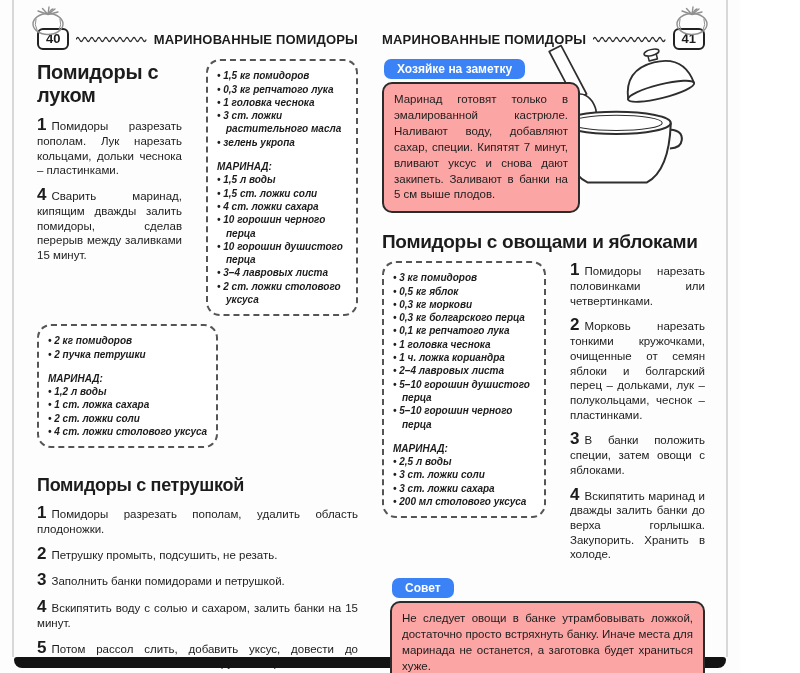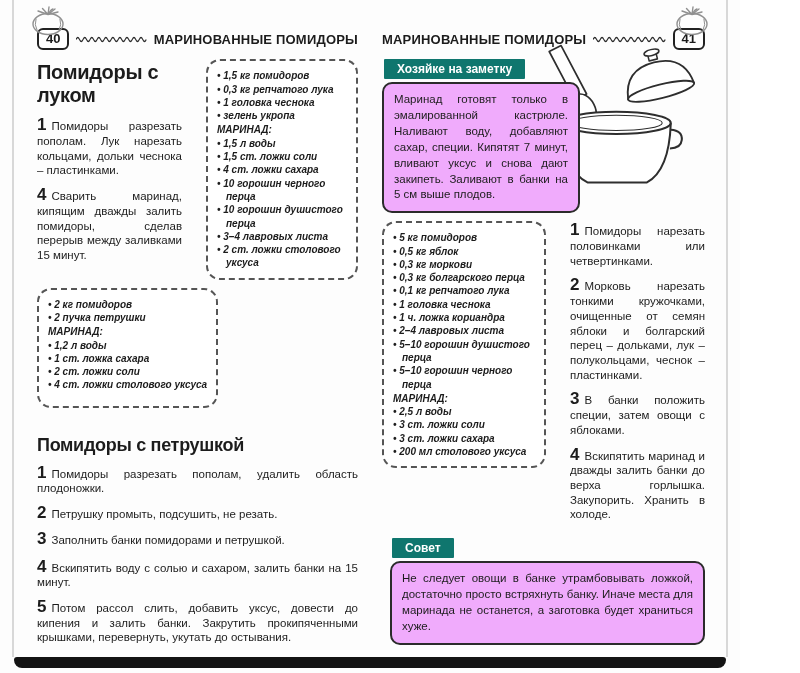--- a/index.html
+++ b/index.html
@@ -24,31 +24,31 @@
   .title  { font-weight:bold; font-size:20px; letter-spacing:-0.3px; margin:2px 0 9px; }
   .title.t2 { font-size:18px; margin:3px 0 8px; }
   .title.t3 { font-size:19px; margin:10px 0 8px; }
   .step { font-size:11.5px; line-height:1.28; text-align:justify; margin-bottom:8px; }
   .step .num { font-size:17px; font-weight:bold; line-height:1; margin-right:5px; }
   .ibox { border:2px dashed #555; border-radius:14px; padding:8px 9px;
           font-style:italic; font-weight:bold; font-size:10px; line-height:1.33;
           background:#fff; align-self:flex-start; }
   .ing { padding-left:9px; text-indent:-9px; }
   .ing::before { content:"• "; }
-  .mlabel { margin-top:1px; }
+  .mlabel { margin-top:11px; }
   .sec { display:flex; gap:24px; }
   .sec + .sec { margin-top:8px;flex-direction:column; }
   .col { flex:1 1 auto; min-width:0; }
   .w152 { flex:0 0 152px; } .w120 { flex:0 0 120px; } .w164 { flex:0 0 164px; }
   .fullsteps { margin-top:2px; }
-  .badge { display:inline-block; background:#0f766e; color:#fff; font-weight:bold;
-           font-size:12px; padding:3px 13px; border-radius:1px; position:relative;
+  .badge { display:inline-block; background:#3b82f6; color:#fff; font-weight:bold;
+           font-size:12px; padding:3px 13px; border-radius:7px; position:relative;
            z-index:2; margin:0 8px 3px 2px; }
   .framed { border:2px solid #2b2b2b; border-radius:10px; padding:8px 10px;
-            font-size:11.5px; line-height:1.38; text-align:justify; background:#f0abfc;
+            font-size:11.5px; line-height:1.38; text-align:justify; background:#fca5a5;
             position:relative; z-index:1; }
   .note-area { position:relative; min-height:162px; }
   .note-box { width:198px; }
   .pot { position:absolute; top:-16px; right:-4px; width:170px; height:153px; z-index:0; }
   .advice-area { margin-top:8px;padding-left:8px; }
 </style>
 </head>
 <body>
 
 <div class="book">
@@ -78,20 +78,21 @@
       <div class="sec">
         <div class="col">
           <div class="title">Помидоры с луком</div>
           <p class="step"><span class="num">1</span><span>Помидоры разрезать пополам. Лук нарезать кольцами, дольки чеснока – пластинками.</span></p>
           <p class="step"><span class="num">4</span><span>Сварить маринад, кипящим дважды залить помидоры, сделав перерыв между заливками 15 минут.</span></p>
         </div>
         <div class="ibox w152">
           <div class="ing">1,5 кг помидоров</div>
           <div class="ing">0,3 кг репчатого лука</div>
           <div class="ing">1 головка чеснока</div>
+          <div class="ing">3 ст. ложки растительного масла</div>
           <div class="ing">зелень укропа</div>
           <div class="mlabel">МАРИНАД:</div>
           <div class="ing">1,5 л воды</div>
           <div class="ing">1,5 ст. ложки соли</div>
           <div class="ing">4 ст. ложки сахара</div>
           <div class="ing">10 горошин черного перца</div>
           <div class="ing">10 горошин душистого перца</div>
           <div class="ing">3–4 лавровых листа</div>
           <div class="ing">2 ст. ложки столового уксуса</div>
         </div>
@@ -158,24 +159,25 @@
               <path d="M27 95 Q29 150 57 164 L127 164 Q153 150 155 95 Z" fill="#fff" stroke-width="2.4"></path>
               <ellipse cx="91" cy="94" rx="64" ry="13" fill="#fff" stroke-width="2.4"></ellipse>
               <ellipse cx="91" cy="94" rx="54" ry="9" stroke-width="1.2"></ellipse>
               <path d="M27 102 q-14 1 -13 12 q1 10 14 10" stroke-width="2.4"></path>
               <path d="M155 102 q14 1 13 12 q-1 10 -14 10" stroke-width="2.4"></path>
             </g>
           </g>
         </svg>
       </div>
 
+      <div class="title t3">Помидоры с овощами и яблоками</div>
 
       <div class="sec">
         <div class="ibox w164">
-          <div class="ing">5 кг помидоров</div>
+          <div class="ing">3 кг помидоров</div>
           <div class="ing">0,5 кг яблок</div>
           <div class="ing">0,3 кг моркови</div>
           <div class="ing">0,3 кг болгарского перца</div>
           <div class="ing">0,1 кг репчатого лука</div>
           <div class="ing">1 головка чеснока</div>
           <div class="ing">1 ч. ложка кориандра</div>
           <div class="ing">2–4 лавровых листа</div>
           <div class="ing">5–10 горошин душистого перца</div>
           <div class="ing">5–10 горошин черного перца</div>
           <div class="mlabel">МАРИНАД:</div>

